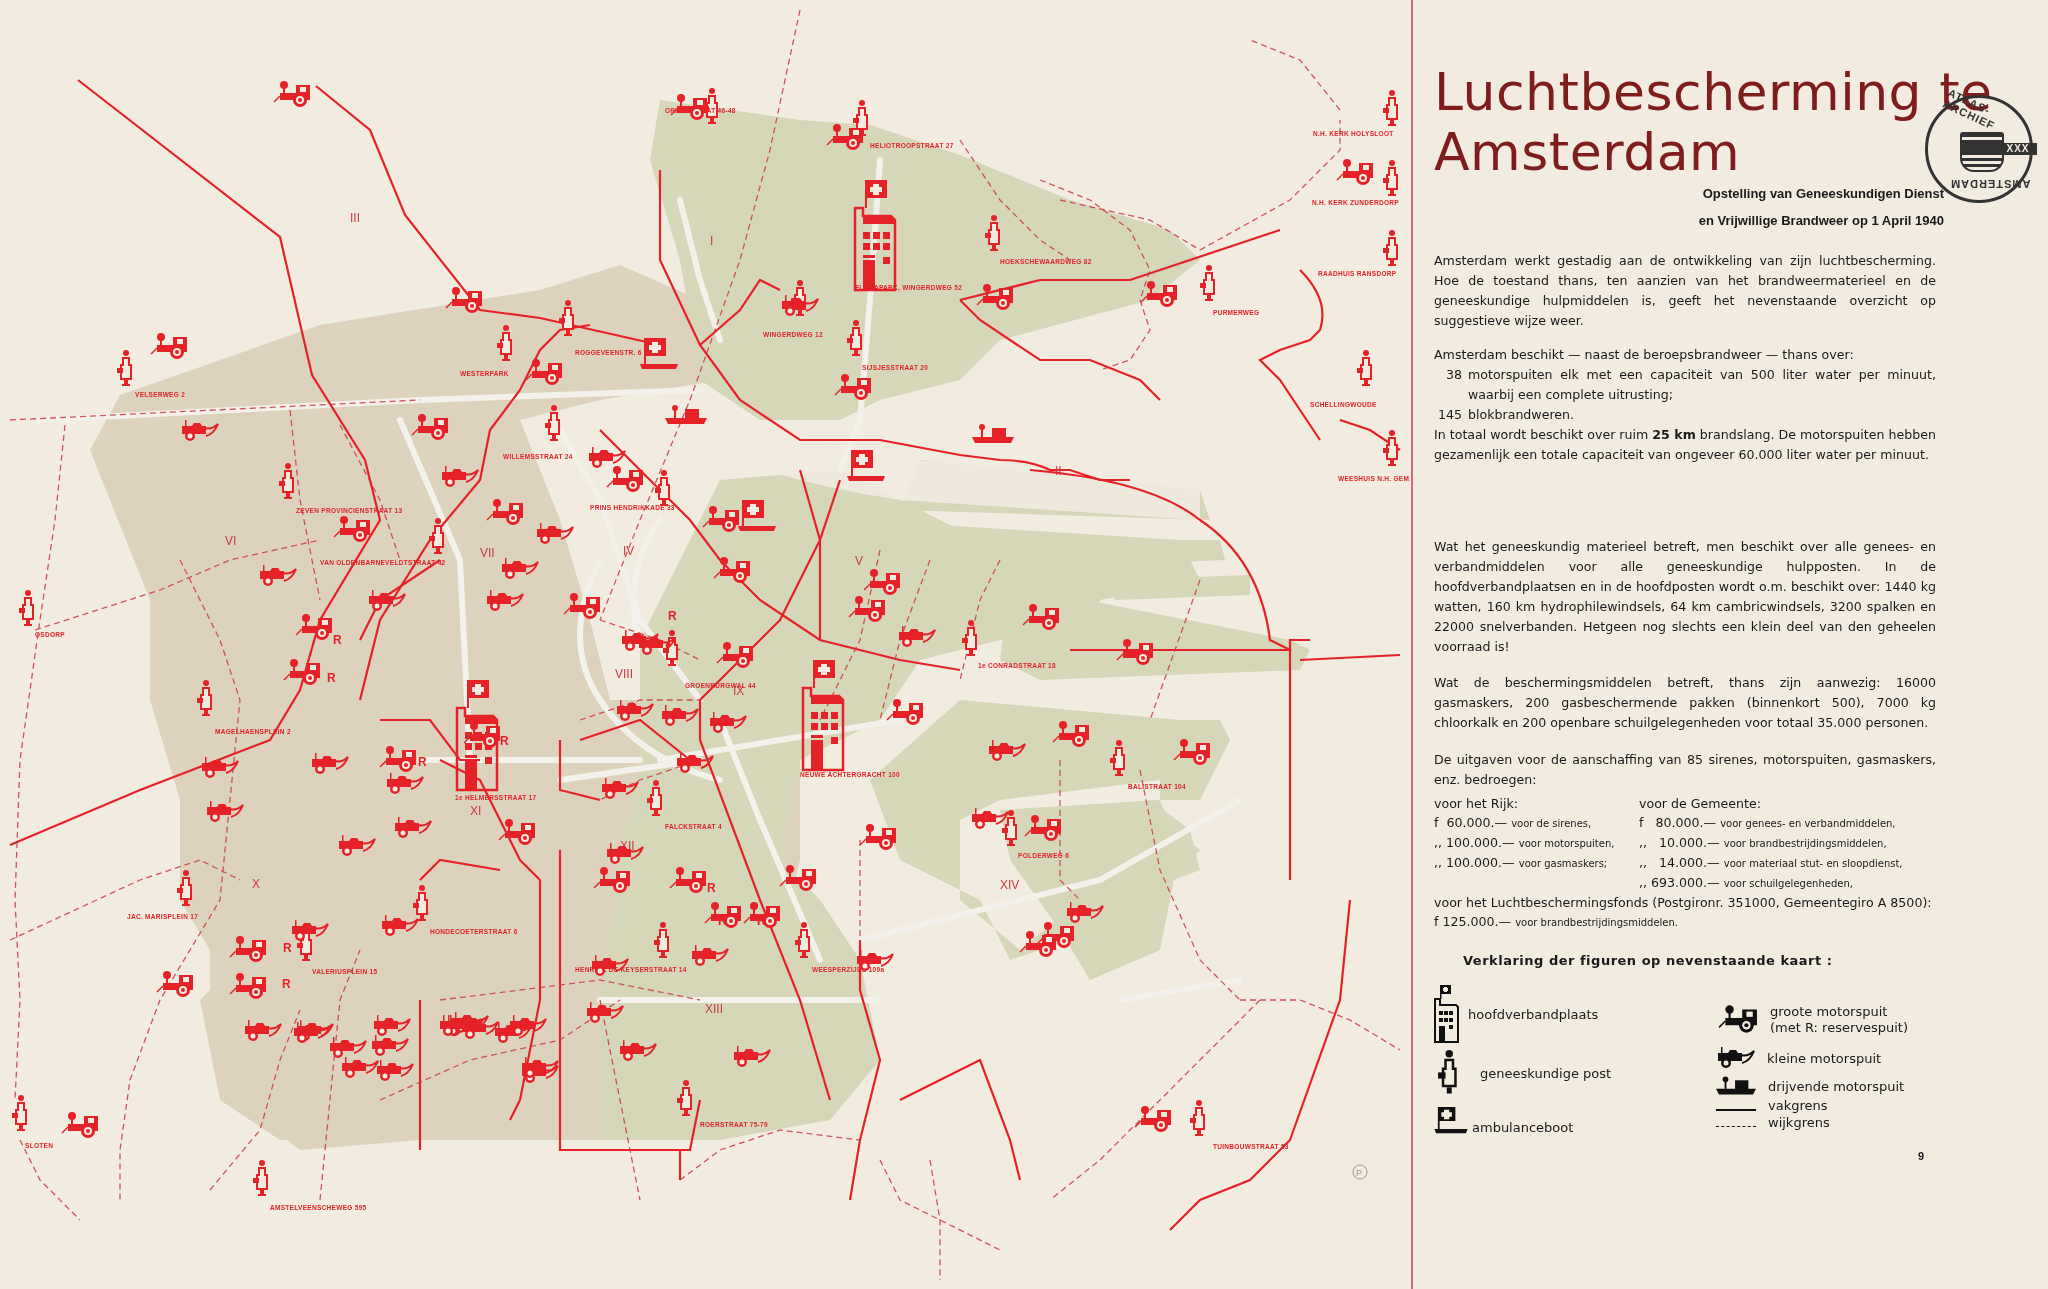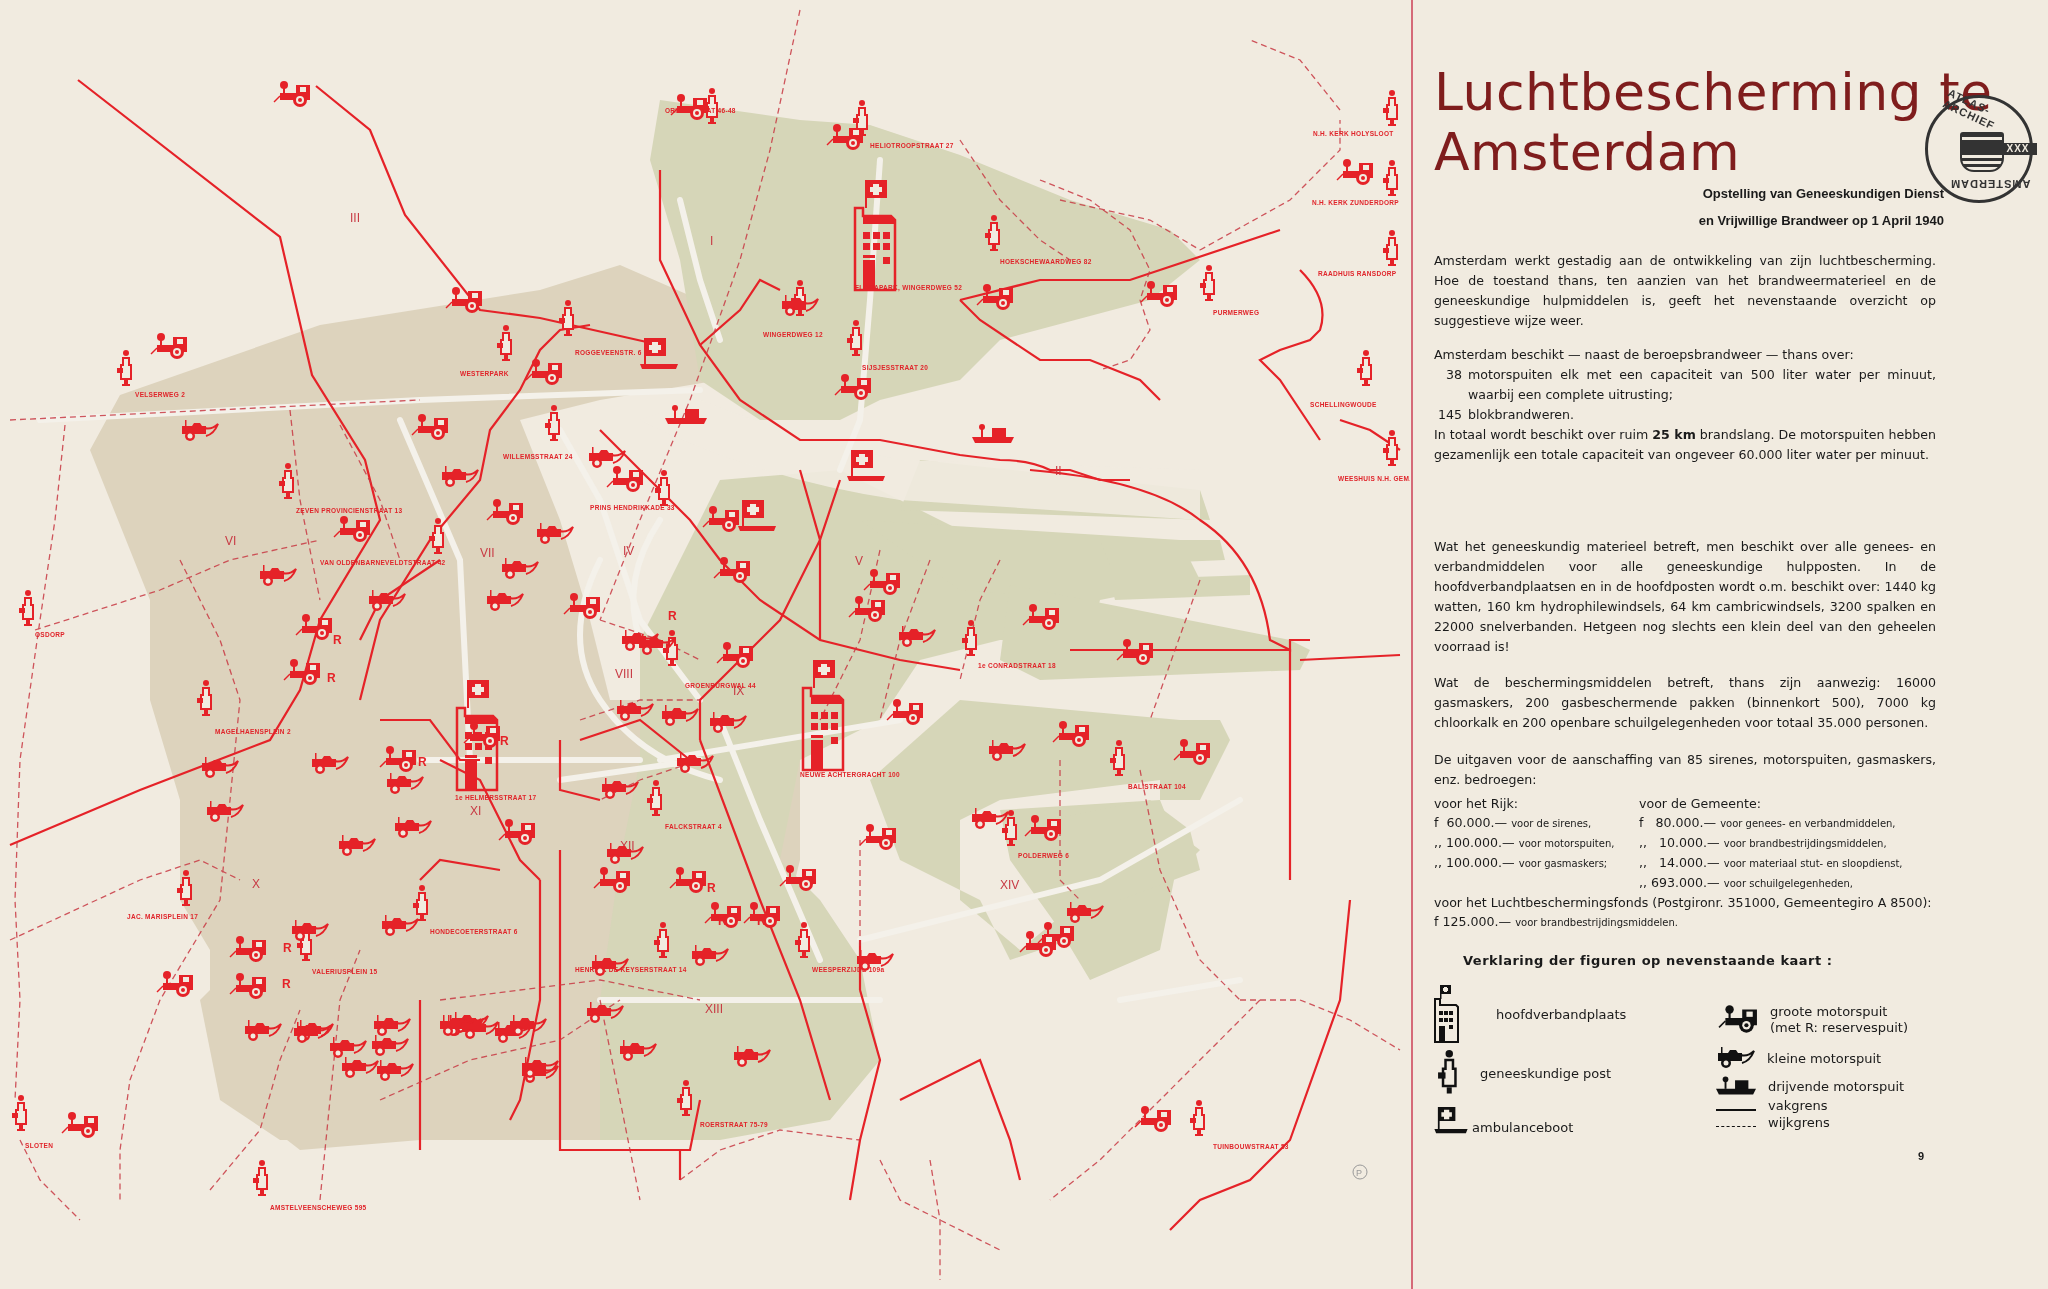--- a/index.html
+++ b/index.html
@@ -800,21 +800,21 @@
           <rect x="5" y="26" width="4" height="4"></rect>
           <rect x="10" y="26" width="4" height="4"></rect>
           <rect x="15" y="26" width="4" height="4"></rect>
           <rect x="5" y="33" width="4" height="4"></rect>
           <rect x="10" y="33" width="4" height="4"></rect>
           <rect x="15" y="33" width="4" height="4"></rect>
           <rect x="5" y="41" width="6" height="16"></rect>
           <rect x="15" y="40" width="4" height="4"></rect>
         </g>
     </svg>
-    <span style="margin-left:36px;">hoofdverbandplaats</span>
+    <span style="margin-left:8px;">hoofdverbandplaats</span>
   </div>
   <div class="leg" style="left:18px;top:1050px;">
     <svg width="20" height="46" viewBox="-3 0 16 37">
       <circle cx="6" cy="3" r="3" fill="#111"></circle>
       <path d="M2 7 H10 V14 H12 V30 H0 V14 H2 Z" fill="#111"></path>
       <path d="M4 9 H8 V16 H10 V28 H2 V16 H4 Z" fill="#f1ebe0"></path>
       <rect x="-3" y="18" width="6" height="5" fill="#111"></rect>
       <rect x="4" y="30" width="4" height="5" fill="#111"></rect>
     </svg>
     <span style="margin-left:22px;">geneeskundige post</span>

